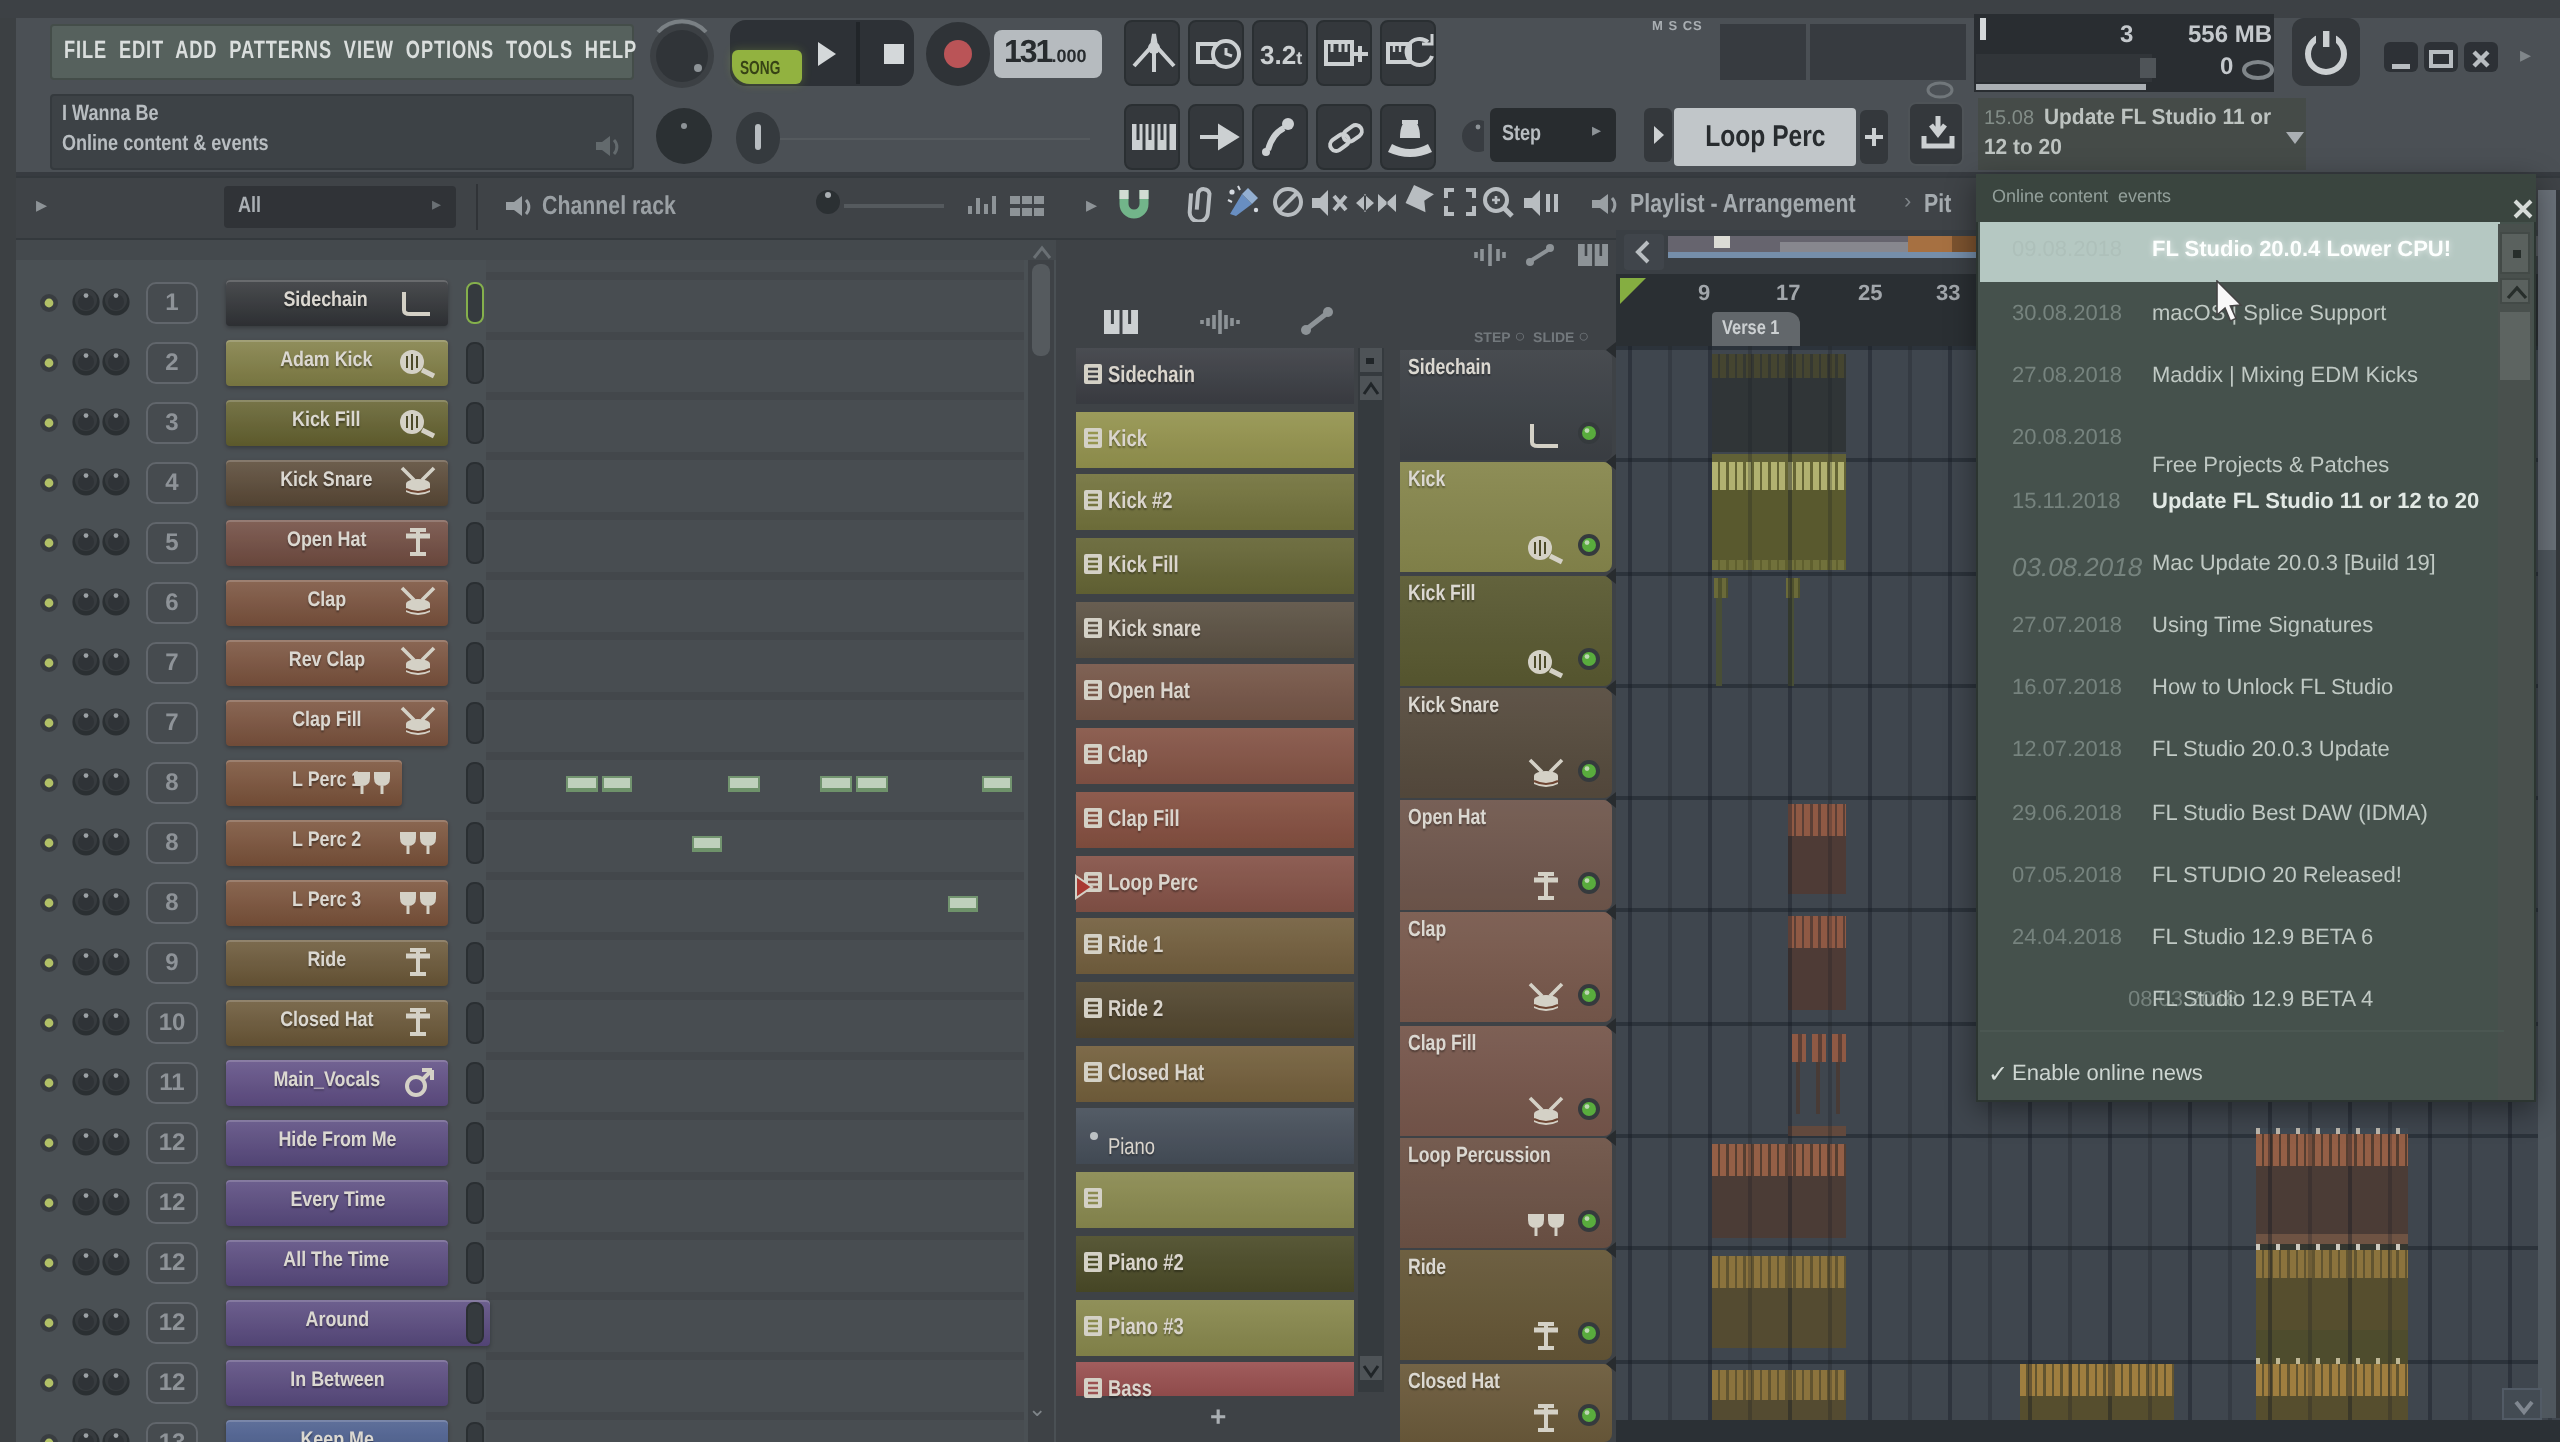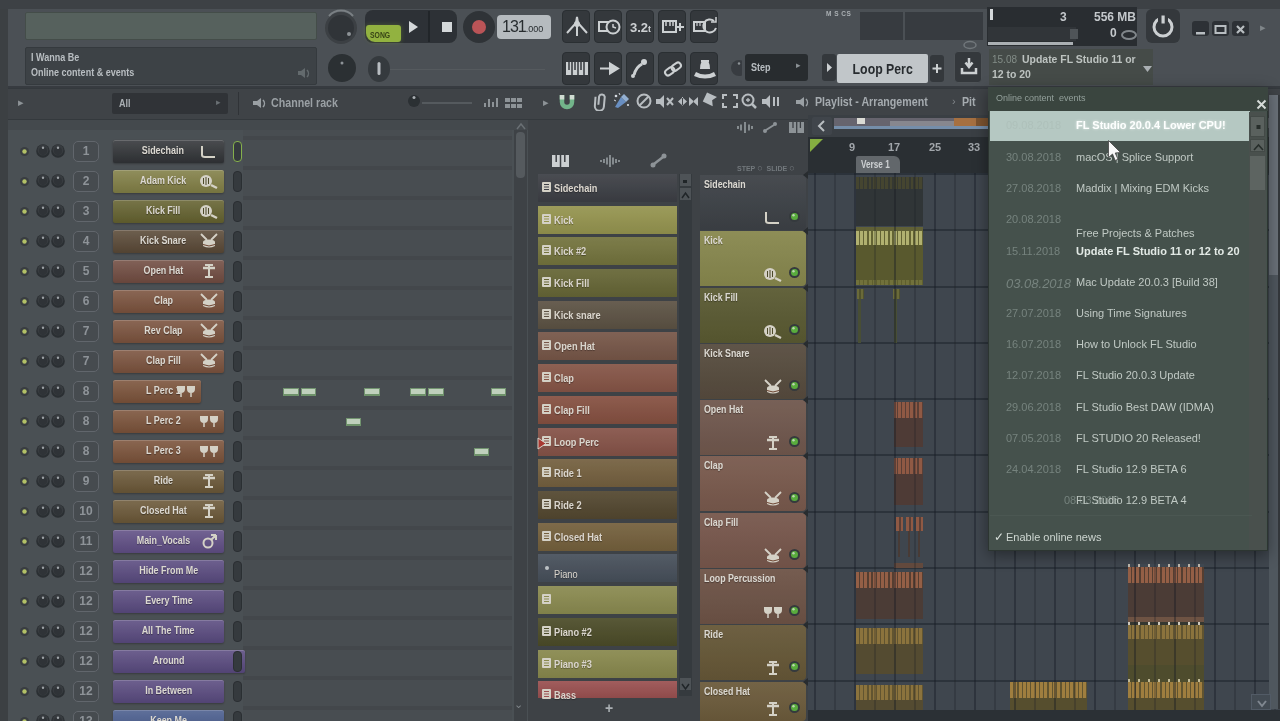--- a/index.html
+++ b/index.html
@@ -8,20 +8,21 @@
 .cond{display:inline-block;transform:scaleX(.82);transform-origin:left center;white-space:nowrap}
 .condc{display:inline-block;transform:scaleX(.82);transform-origin:center center;white-space:nowrap}
 </style></head><body>
 <div id="root">
     <div id="ui" style="position:absolute;left:0;top:0;width:1280px;height:721px;filter:brightness(.915) saturate(.93);">
 <div class="abs" style="left:0px;top:0px;width:1280px;height:88px;background:#52585d;"></div>
 <div class="abs" style="left:0px;top:0px;width:8px;height:721px;background:#41464a;"></div>
 <div class="abs" style="left:0px;top:0px;width:1280px;height:9px;background:#42474c;"></div>
 <div class="abs" style="left:8px;top:86px;width:1272px;height:2px;background:#3c4146;"></div>
 <div class="abs" style="left:25px;top:12px;width:292px;height:28px;background:#5d6a66;border:1px solid #4a5450;border-radius:2px;"></div>
+<div class="abs" style="left:32px;top:18px;width:284px;color:#eef3f1;font-size:12.5px;font-weight:bold;"><span class="cond" style="transform:scaleX(.73);letter-spacing:.6px;">FILE&nbsp; EDIT&nbsp; ADD&nbsp; PATTERNS&nbsp; VIEW&nbsp; OPTIONS&nbsp; TOOLS&nbsp; HELP</span></div>
 <div class="abs" style="left:25px;top:47px;width:292px;height:38px;background:#42484d;border:1px solid #3a4044;border-radius:2px;"></div>
 <div class="abs" style="left:31px;top:51px;color:#c9cfd3;font-size:11px;font-weight:bold;"><span class="cond">I Wanna Be</span></div>
 <div class="abs" style="left:31px;top:66px;color:#c9cfd3;font-size:11px;font-weight:bold;"><span class="cond">Online content &amp; events</span></div>
 <svg class="abs" style="left:296px;top:66px" width="16" height="14">
         <path d="M2 5 h3 l4-3 v10 l-4-3 h-3 z" fill="#6c7478"></path>
         <path d="M11 4 a5 5 0 0 1 0 7" stroke="#6c7478" stroke-width="1.5" fill="none"></path>
       </svg>
 <svg class="abs" style="left:322px;top:8px" width="40" height="42">
         <circle cx="19" cy="20" r="16" fill="#41464b"></circle>
         <circle cx="19" cy="20" r="13" fill="#34393e"></circle>
@@ -40,21 +41,21 @@
       </svg>
 <div class="abs" style="left:428px;top:11px;width:2px;height:31px;background:#24292d;"></div>
 <svg class="abs" style="left:440px;top:20px" width="14" height="14">
         <rect x="2" y="2" width="10" height="10" fill="#e8ecef"></rect>
       </svg>
 <svg class="abs" style="left:462px;top:10px" width="34" height="34">
         <circle cx="17" cy="17" r="16" fill="#33383d"></circle>
         <circle cx="17" cy="17" r="7" fill="#d25a5e"></circle>
       </svg>
 <div class="abs" style="left:497px;top:15px;width:54px;height:24px;background:#c6cdd1;border-radius:4px;"></div>
-<div class="abs" style="left:502px;top:18px;color:#2b3034;font-size:16px;font-weight:normal;letter-spacing:-1px;"><span>131<span style="font-size:9px;letter-spacing:0;">.000</span></span></div>
+<div class="abs" style="left:502px;top:18px;color:#2b3034;font-size:16px;font-weight:bold;letter-spacing:-1px;"><span>131<span style="font-size:9px;letter-spacing:0;">.000</span></span></div>
 <svg class="abs" style="left:366px;top:55px" width="26" height="28">
         <ellipse cx="13" cy="14" rx="11" ry="13" fill="#3a3f44"></ellipse>
         <rect x="11.5" y="7" width="3" height="13" rx="1.5" fill="#c9cfd3"></rect>
       </svg>
 <div class="abs" style="left:390px;top:69px;width:155px;height:1px;background:#5c6267;"></div>
 <div class="abs" style="left:562px;top:10px;width:28px;height:33px;background:#383d42;border-radius:4px;border:1px solid #2e3337;"><svg width="28" height="31">
           <path d="M4 22 L13 12 L14 6 L15 12 L24 22" stroke="#dfe3e6" stroke-width="2" fill="none"></path>
           <circle cx="14" cy="13" r="3" fill="#dfe3e6"></circle>
           <path d="M14 14 L14 25" stroke="#dfe3e6" stroke-width="2"></path>
         </svg></div>
@@ -1196,21 +1197,21 @@
 <div class="abs" style="left:1076px;top:119px;color:#fdfffe;font-size:11px;font-weight:bold;text-shadow:0 0 3px #ffffffaa;">FL Studio 20.0.4 Lower CPU!</div>
 <div class="abs" style="left:1006px;top:151px;color:#76837e;font-size:11px;">30.08.2018</div>
 <div class="abs" style="left:1076px;top:151px;color:#c0c9c4;font-size:11px;font-weight:normal;">macOS | Splice Support</div>
 <div class="abs" style="left:1006px;top:182px;color:#76837e;font-size:11px;">27.08.2018</div>
 <div class="abs" style="left:1076px;top:182px;color:#c0c9c4;font-size:11px;font-weight:normal;">Maddix | Mixing EDM Kicks</div>
 <div class="abs" style="left:1006px;top:213px;color:#76837e;font-size:11px;">20.08.2018</div>
 <div class="abs" style="left:1076px;top:227px;color:#c0c9c4;font-size:11px;font-weight:normal;">Free Projects &amp; Patches</div>
 <div class="abs" style="left:1006px;top:245px;color:#76837e;font-size:11px;">15.11.2018</div>
 <div class="abs" style="left:1076px;top:245px;color:#e2e9e5;font-size:11px;font-weight:bold;">Update FL Studio 11 or 12 to 20</div>
 <div class="abs" style="left:1006px;top:276px;color:#76837e;font-size:13px;font-style:italic;">03.08.2018</div>
-<div class="abs" style="left:1076px;top:276px;color:#c0c9c4;font-size:11px;font-weight:normal;">Mac Update 20.0.3 [Build 38]</div>
+<div class="abs" style="left:1076px;top:276px;color:#c0c9c4;font-size:11px;font-weight:normal;">Mac Update 20.0.3 [Build 19]</div>
 <div class="abs" style="left:1006px;top:307px;color:#76837e;font-size:11px;">27.07.2018</div>
 <div class="abs" style="left:1076px;top:307px;color:#c0c9c4;font-size:11px;font-weight:normal;">Using Time Signatures</div>
 <div class="abs" style="left:1006px;top:338px;color:#76837e;font-size:11px;">16.07.2018</div>
 <div class="abs" style="left:1076px;top:338px;color:#c0c9c4;font-size:11px;font-weight:normal;">How to Unlock FL Studio</div>
 <div class="abs" style="left:1006px;top:369px;color:#76837e;font-size:11px;">12.07.2018</div>
 <div class="abs" style="left:1076px;top:369px;color:#c0c9c4;font-size:11px;font-weight:normal;">FL Studio 20.0.3 Update</div>
 <div class="abs" style="left:1006px;top:401px;color:#76837e;font-size:11px;">29.06.2018</div>
 <div class="abs" style="left:1076px;top:401px;color:#c0c9c4;font-size:11px;font-weight:normal;">FL Studio Best DAW (IDMA)</div>
 <div class="abs" style="left:1006px;top:432px;color:#76837e;font-size:11px;">07.05.2018</div>
 <div class="abs" style="left:1076px;top:432px;color:#c0c9c4;font-size:11px;font-weight:normal;">FL STUDIO 20 Released!</div>

